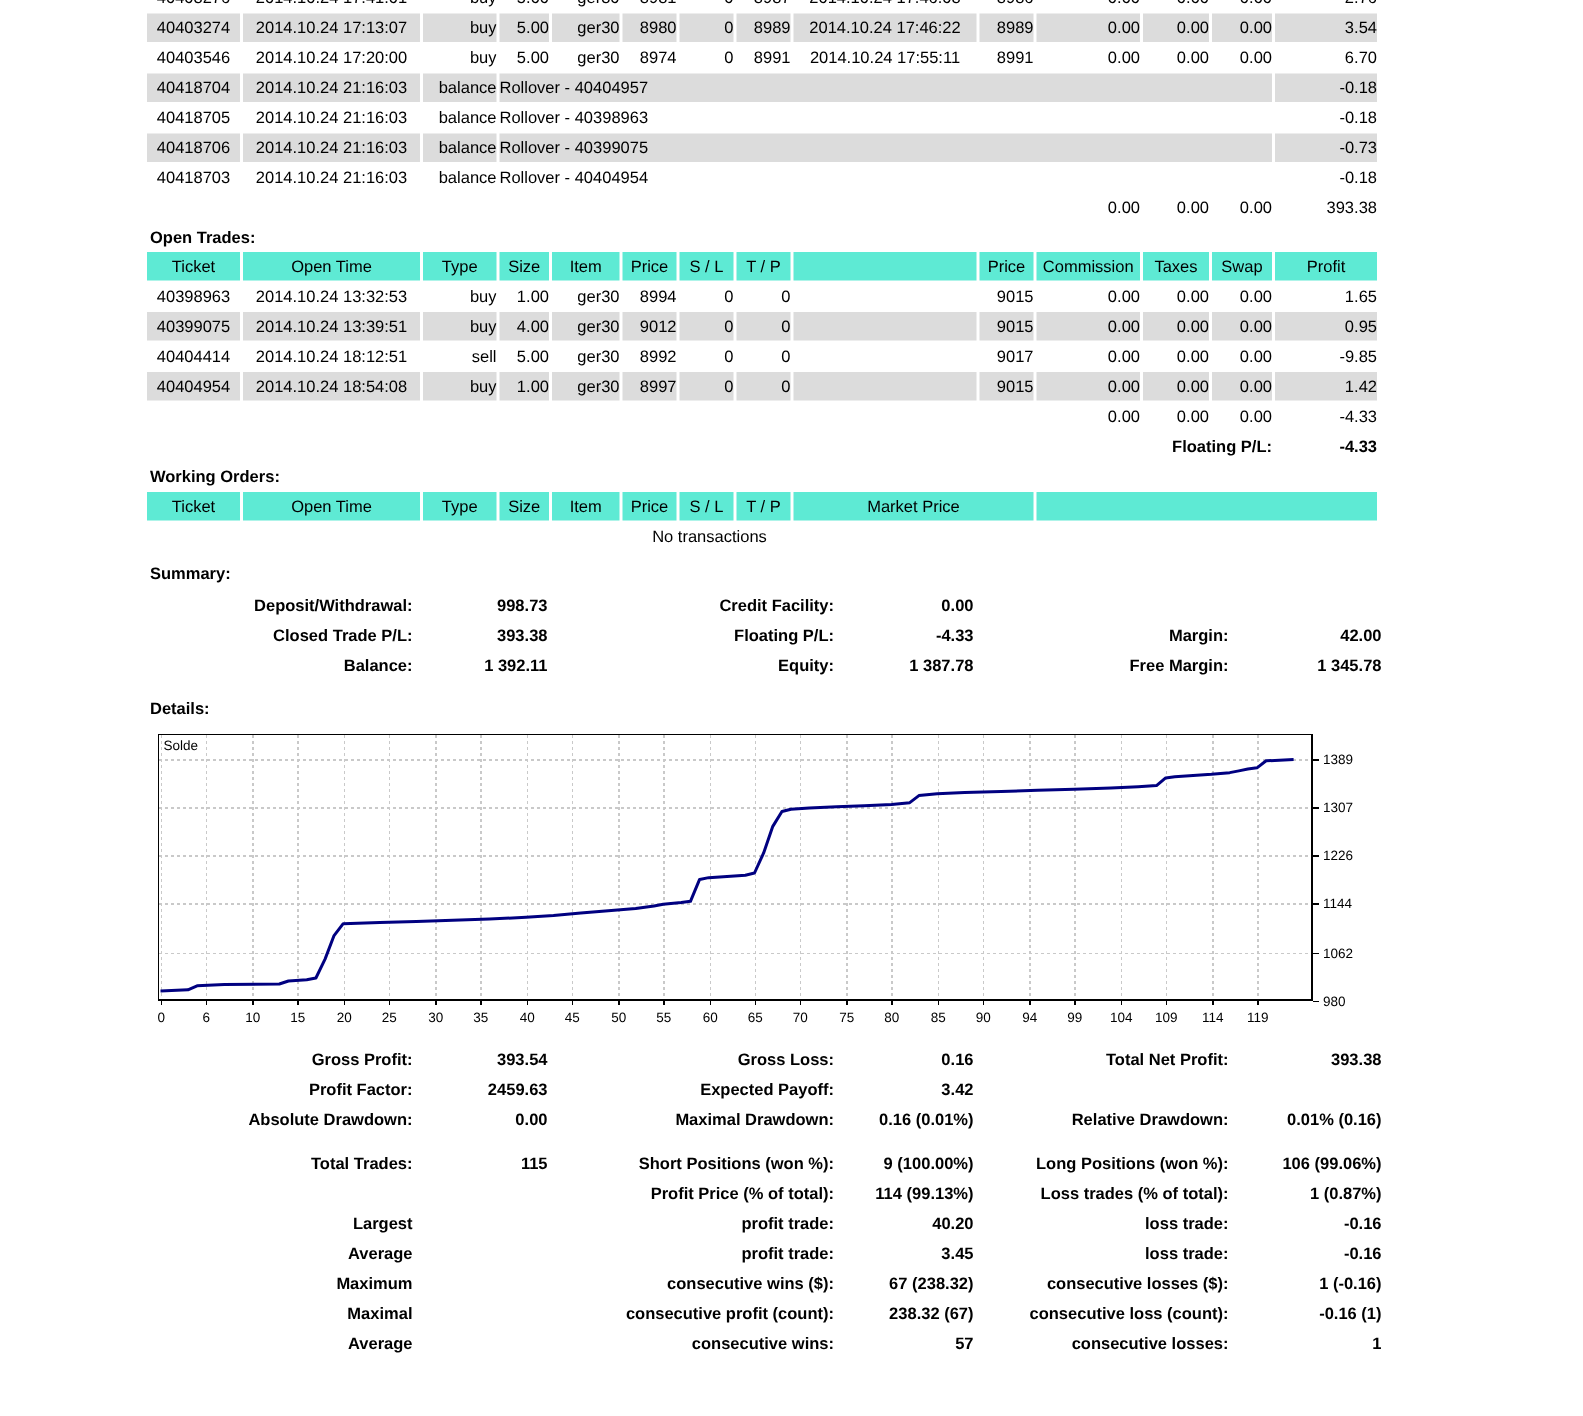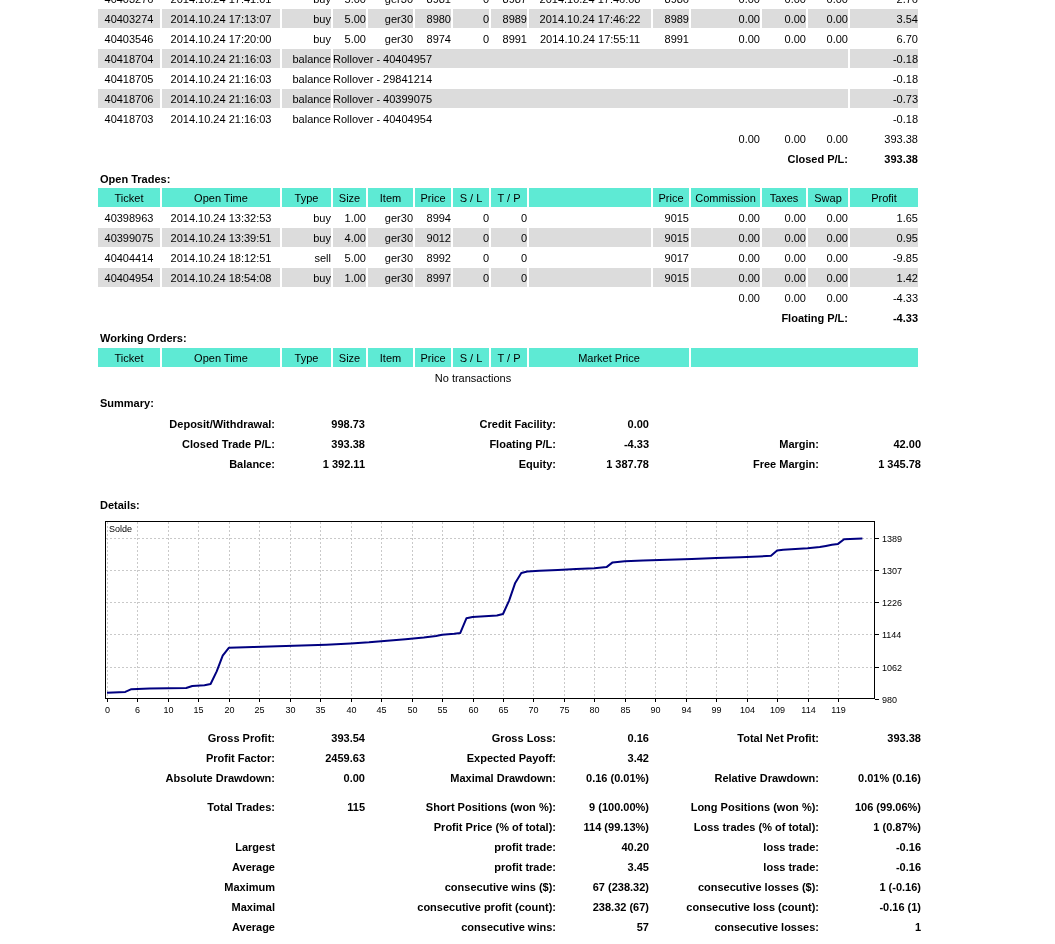--- a/index.html
+++ b/index.html
@@ -13,21 +13,21 @@
   td.s{background:#dcdcdc;margin-top:40px;}
   td.ac{text-align:center;}
   td.ar{text-align:right;padding-right:4px;}
   td.al{text-align:left;padding-left:2px;}
   .b{font-weight:bold;}
   td.sumlab{text-align:right;padding-right:36px;font-weight:bold;}
   .title{font-weight:bold;height:14px;line-height:14px;margin-left:4px;}
   .t-open{margin-top:3px;margin-bottom:1px;}
   .t-wo{margin-top:3px;margin-bottom:2px;}
   .t-sum{margin-top:8px;}
-  .t-det{margin-top:24px;}
+  .t-det{margin-top:12px;}
   .grid6{display:grid;grid-template-columns:179px 90px 191px 93px 170px 102px;}
   .grid6 div{height:20px;line-height:20px;text-align:right;font-weight:bold;white-space:nowrap;}
   #summary-grid{margin-top:4px;}
   #stats-group1{margin-top:7px;}
   #stats-group2{margin-top:9px;}
   .chartwrap{margin-top:9px;margin-left:9px;}
   svg text{font-family:"Liberation Sans",sans-serif;font-size:9px;fill:#000;}
 </style>
 </head>
 <body>
@@ -106,21 +106,21 @@
               <td class="ac s">40418704</td>
               <td class="ac s">2014.10.24 21:16:03</td>
               <td class="ar s">balance</td>
               <td class="al s" colspan="10">Rollover - 40404957</td>
               <td class="ar s">-0.18</td>
             </tr>
             <tr>
               <td class="ac">40418705</td>
               <td class="ac">2014.10.24 21:16:03</td>
               <td class="ar">balance</td>
-              <td class="al" colspan="10">Rollover - 29841214</td>
+              <td class="al" colspan="10">Rollover - 40398963</td>
               <td class="ar">-0.18</td>
             </tr>
             <tr>
               <td class="ac s">40418706</td>
               <td class="ac s">2014.10.24 21:16:03</td>
               <td class="ar s">balance</td>
               <td class="al s" colspan="10">Rollover - 40399075</td>
               <td class="ar s">-0.73</td>
             </tr>
             <tr>
@@ -129,25 +129,20 @@
               <td class="ar">balance</td>
               <td class="al" colspan="10">Rollover - 40404954</td>
               <td class="ar">-0.18</td>
             </tr>
             <tr>
               <td colspan="10"></td>
               <td class="ar">0.00</td>
               <td class="ar">0.00</td>
               <td class="ar">0.00</td>
               <td class="ar">393.38</td>
-            </tr>
-            <tr>
-              <td colspan="10"></td>
-              <td class="sumlab" colspan="3">Closed P/L:</td>
-              <td class="ar b">393.38</td>
             </tr>
           </tbody>
         </table>
       </div>
   </div>
 
   <div class="title t-open">Open Trades:</div>
   <div id="open-trades-table">
       <table class="mt">
         <colgroup>

